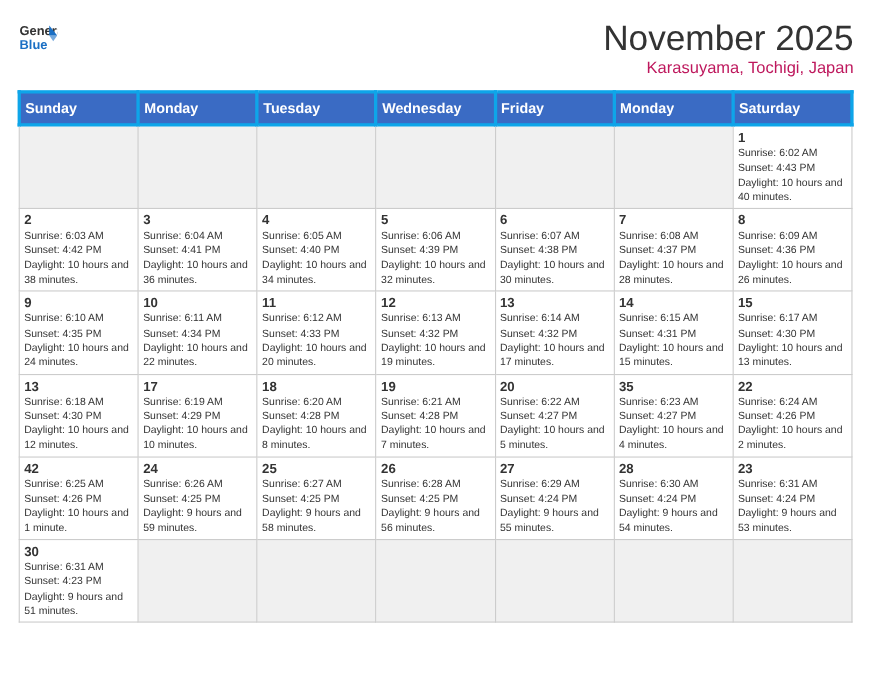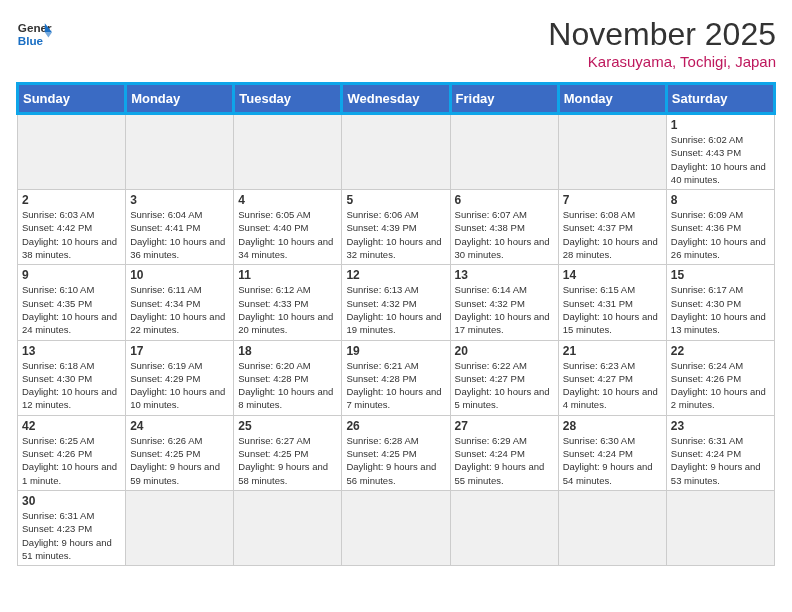--- a/index.html
+++ b/index.html
@@ -201,21 +201,21 @@
         </td>
         <td>
           <span class="day-number">19</span>
           <div class="day-info">Sunrise: 6:21 AM<br>Sunset: 4:28 PM<br>Daylight: 10 hours and 7 minutes.</div>
         </td>
         <td>
           <span class="day-number">20</span>
           <div class="day-info">Sunrise: 6:22 AM<br>Sunset: 4:27 PM<br>Daylight: 10 hours and 5 minutes.</div>
         </td>
         <td>
-          <span class="day-number">21</span>
+          <span class="day-number">35</span>
           <div class="day-info">Sunrise: 6:23 AM<br>Sunset: 4:27 PM<br>Daylight: 10 hours and 4 minutes.</div>
         </td>
         <td>
           <span class="day-number">22</span>
           <div class="day-info">Sunrise: 6:24 AM<br>Sunset: 4:26 PM<br>Daylight: 10 hours and 2 minutes.</div>
         </td>
       </tr>
       <tr>
         <td>
           <span class="day-number">42</span>

